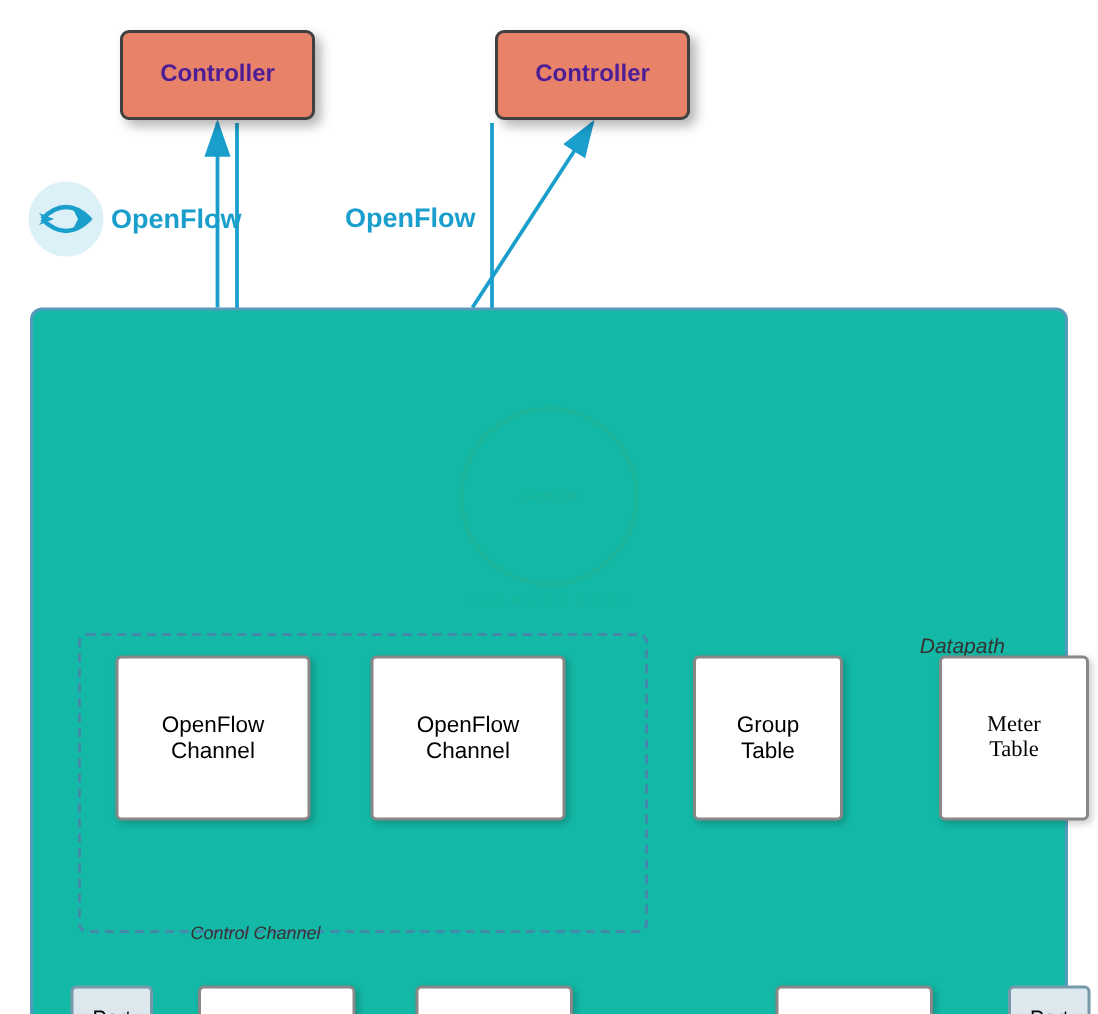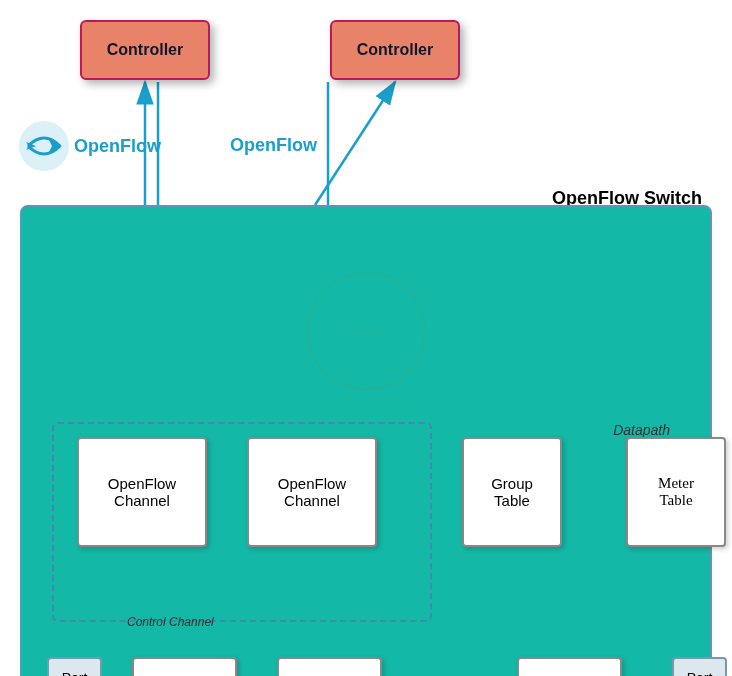--- a/index.html
+++ b/index.html
@@ -16,30 +16,30 @@
       position: relative;
       width: 732px;
       height: 676px;
       background: #fff;
     }
 
     
     .controller-box {
       position: absolute;
       background: #e8836a;
-      border: 2px solid #be185d;
+      border: 2px solid #404040;
       border-radius: 6px;
       width: 130px;
       height: 60px;
       display: flex;
       align-items: center;
       justify-content: center;
       font-weight: bold;
       font-size: 16px;
-      color: #0f172a;
+      color: #4c1d95;
       box-shadow: 4px 4px 8px rgba(0,0,0,0.3);
     }
 
     .controller-left {
       left: 80px;
       top: 20px;
     }
 
     .controller-right {
       left: 330px;
@@ -323,23 +323,20 @@
       <path d="M30 18 L44 26 L30 34 L34 26 Z" fill="#1a9fcc"></path>
       <path d="M8 22 L18 26 L8 30 L11 26 Z" fill="#1a9fcc"></path>
     </svg>
     <span class="openflow-text">OpenFlow</span>
   </div>
 
   <div class="protocol-text">
     <span>OpenFlow</span>
   </div>
 
-  <div class="switch-label">
-    <span>OpenFlow Switch</span>
-  </div>
 
   <div class="switch-box">
 
     <div class="datapath-label">
       <span>Datapath</span>
     </div>
 
     <div class="control-channel-area"></div>
     <div class="control-channel-label">
       <span>Control Channel</span>

